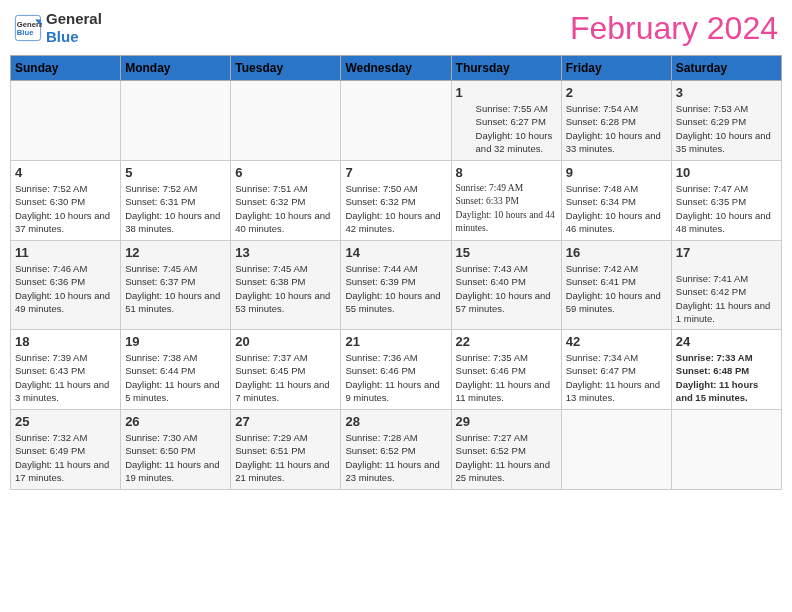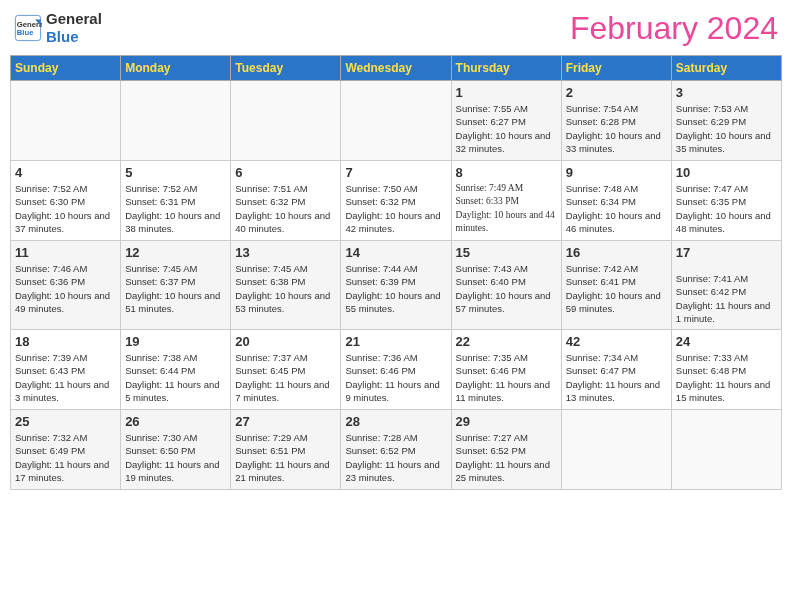--- a/index.html
+++ b/index.html
@@ -38,21 +38,21 @@
       font-size: 14px;
       color: #555;
     }
     table {
       width: 100%;
       border-collapse: collapse;
       table-layout: fixed;
     }
     thead th {
       background-color: #2a75c7;
-      color: #fde047;
+      color: #000000;
       font-size: 12px;
       font-weight: bold;
       padding: 5px 4px;
       text-align: left;
       border: 1px solid #aaa;
     }
     tbody td {
       border: 1px solid #ccc;
       vertical-align: top;
       padding: 4px 4px;
@@ -114,21 +114,21 @@
       </tr>
   </thead>
   <tbody id="calendar-body">
       <tr>
         <td class="empty-cell"></td>
         <td class="empty-cell"></td>
         <td class="empty-cell"></td>
         <td class="empty-cell"></td>
         <td>
           <span class="day-number">1</span>
-          <div class="day-info" style="white-space: pre-line;">Sunrise: 7:55 AM
+          <div class="day-info" style="white-space: pre-line; margin-left: 20px;">Sunrise: 7:55 AM
 Sunset: 6:27 PM
 Daylight: 10 hours and 32 minutes.</div>
         </td>
         <td>
           <span class="day-number">2</span>
           <div class="day-info" style="white-space: pre-line;">Sunrise: 7:54 AM
 Sunset: 6:28 PM
 Daylight: 10 hours and 33 minutes.</div>
         </td>
         <td>
@@ -258,21 +258,21 @@
 Daylight: 11 hours and 11 minutes.</div>
         </td>
         <td>
           <span class="day-number">42</span>
           <div class="day-info" style="white-space: pre-line;">Sunrise: 7:34 AM
 Sunset: 6:47 PM
 Daylight: 11 hours and 13 minutes.</div>
         </td>
         <td>
           <span class="day-number">24</span>
-          <div class="day-info" style="white-space: pre-line;">Sunrise: 7:33 AM
+          <div class="day-info" style="white-space: pre-line; font-weight: bold;">Sunrise: 7:33 AM
 Sunset: 6:48 PM
 Daylight: 11 hours and 15 minutes.</div>
         </td>
       </tr>
       <tr>
         <td>
           <span class="day-number">25</span>
           <div class="day-info" style="white-space: pre-line;">Sunrise: 7:32 AM
 Sunset: 6:49 PM
 Daylight: 11 hours and 17 minutes.</div>

